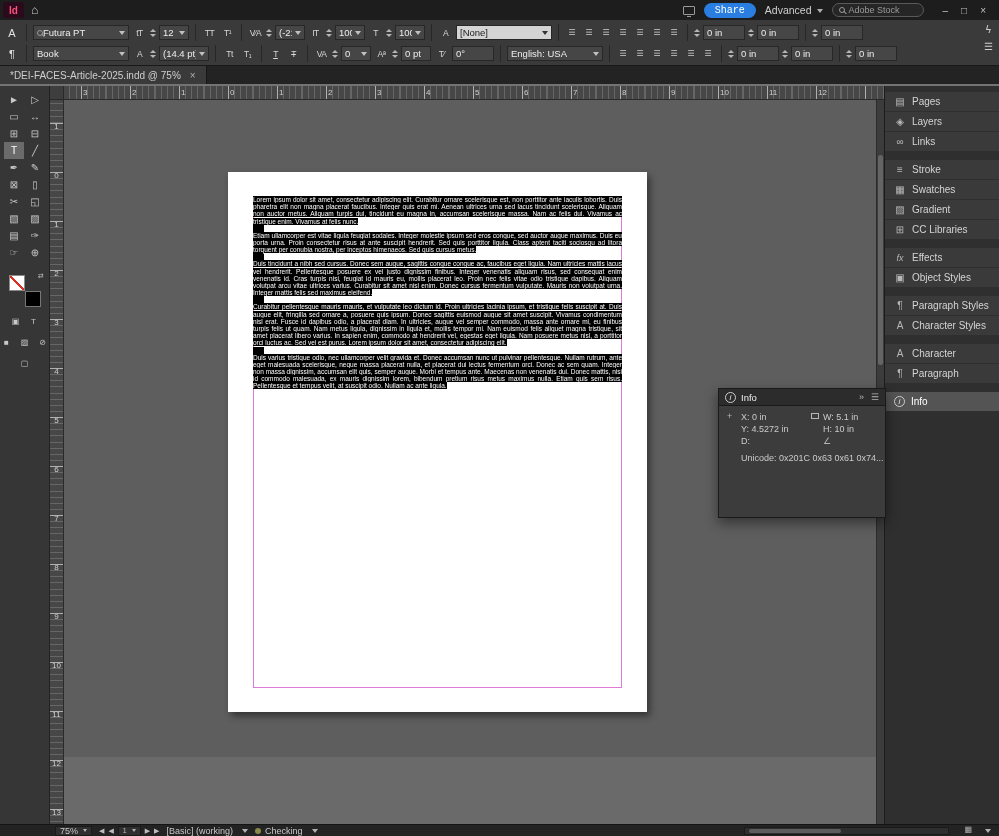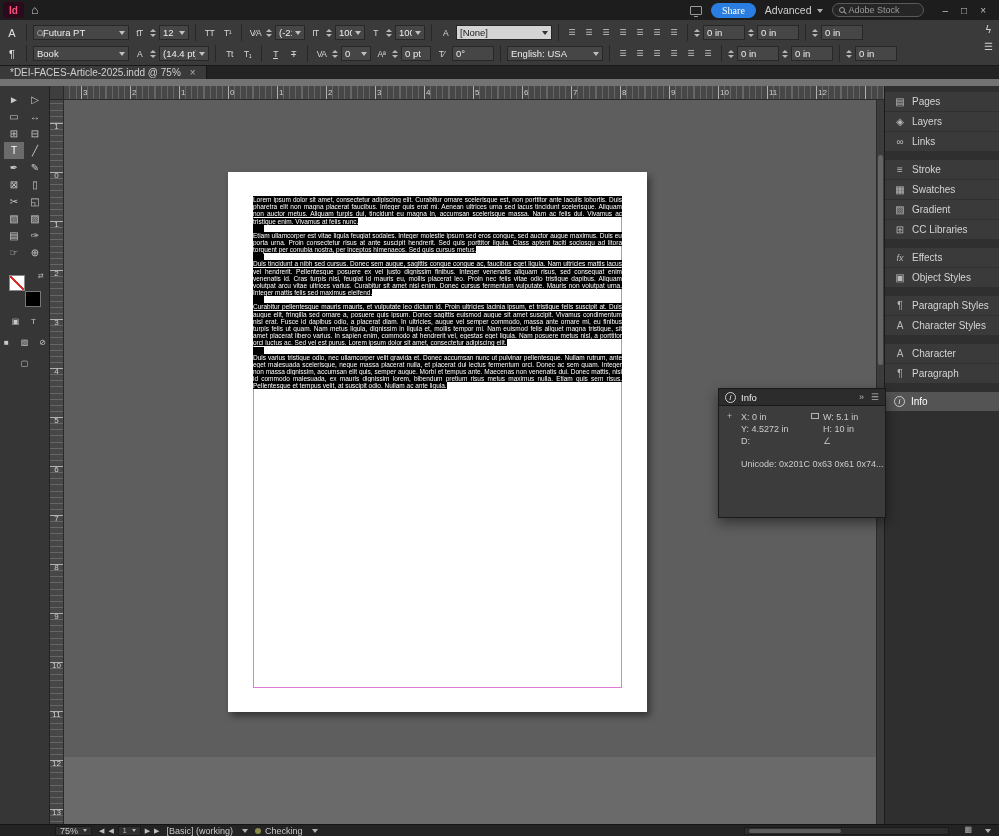--- a/index.html
+++ b/index.html
@@ -8,21 +8,21 @@
 
   
   #menubar { position:absolute; left:0; top:0; width:999px; height:20px; background:#1d1d1d; display:flex; align-items:center; font-size:11px; padding-left:3px; z-index:20; }
   .id-logo { width:21px; height:16px; background:#2b0a1c; color:#ff4f7d; font-weight:bold; font-size:10px; display:flex; align-items:center; justify-content:center; border-radius:3px; margin-right:7px; }
   .home-ic { color:#c9c9c9; font-size:12px; margin-right:6px; }
   #menus { display:flex; }
   #menus span { padding:0 8px; color:#d8d8d8; cursor:default; }
   .mb-right { margin-left:auto; display:flex; align-items:center; gap:9px; padding-right:5px; }
   .screen-ic { width:12px; height:9px; border:1px solid #9a9a9a; border-radius:1px; position:relative; }
   .screen-ic::after { content:""; position:absolute; left:3px; bottom:-3px; width:4px; height:1px; background:#9a9a9a; }
-  .share-btn { background:#2a7de1; color:#fff; border:none; border-radius:9px; font-size:10px; padding:2px 11px; font-family:Liberation Serif, serif; }
+  .share-btn { background:#2a7de1; color:#fff; border:none; border-radius:9px; font-size:10px; padding:2px 11px; font-family:Liberation Mono, monospace; }
   .adv { display:flex; align-items:center; color:#cfcfcf; font-size:10.5px; }
   .chev { width:0; height:0; border:3px solid transparent; border-top:4px solid #b0b0b0; margin-left:5px; margin-top:4px; }
   .stock-box { width:92px; height:14px; background:#262626; border:1px solid #5a5a5a; border-radius:8px; display:flex; align-items:center; padding:0 6px; color:#9b9b9b; font-size:9px; gap:4px; }
   .lens { width:6px; height:6px; border:1px solid #999; border-radius:50%; position:relative; flex:none; }
   .lens::after { content:""; position:absolute; width:4px; height:1px; background:#999; transform:rotate(45deg); right:-3px; bottom:-1px; }
   .winbtns { display:flex; gap:13px; margin-left:10px; padding-right:8px; color:#c0c0c0; font-size:10px; }
 
   
   #controlbar { position:absolute; left:0; top:20px; width:999px; height:46px; background:#3a3a3a; border-bottom:1px solid #191919; padding:2px 4px; z-index:15; }
   .cb-row { height:21px; display:flex; align-items:center; gap:3px; }
@@ -38,21 +38,21 @@
   .ticon.ul { text-decoration:underline; }
   .ticon.st { text-decoration:line-through; }
   .spin { display:flex; flex-direction:column; gap:2px; flex:none; }
   .spin i { display:block; width:0; height:0; border-left:3px solid transparent; border-right:3px solid transparent; }
   .spin .up { border-bottom:3px solid #b5b5b5; }
   .spin .dn { border-top:3px solid #b5b5b5; }
   .alignbtn { width:14px; height:14px; font-size:8px; color:#cfcfcf; display:flex; align-items:center; justify-content:center; background:transparent; border:none; font-family:inherit; }
   .cb-right { position:absolute; right:6px; top:4px; display:flex; flex-direction:column; gap:6px; align-items:center; color:#cfcfcf; font-size:10px; }
 
   
-  #tabbar { position:absolute; left:0; top:66px; width:999px; height:20px; background:#232323; border-bottom:7px solid #737373; display:flex; }
+  #tabbar { position:absolute; left:0; top:66px; width:999px; height:20px; background:#232323; border-bottom:2px solid #737373; display:flex; }
   .doc-tab { display:flex; align-items:center; gap:9px; height:100%; padding:0 10px; background:#3a3a3a; color:#cfcfcf; font-size:10px; border-right:1px solid #171717; }
   .tab-close { color:#b0b0b0; font-size:10px; }
 
   
   #main { position:absolute; left:0; top:86px; right:0; bottom:12px; }
 
   
   #toolbar { position:absolute; left:0; top:0; bottom:0; width:50px; background:#363636; border-right:1px solid #222; display:flex; flex-direction:column; align-items:center; padding-top:5px; }
   .tool-row { display:flex; gap:1px; }
   .tool { width:20px; height:17px; color:#c9c9c9; font-size:10px; display:flex; align-items:center; justify-content:center; background:transparent; border:none; font-family:inherit; }
@@ -104,21 +104,21 @@
   .ip-header { height:17px; background:#2c2c2c; border-bottom:1px solid #1a1a1a; display:flex; align-items:center; gap:5px; padding:0 6px; }
   .ip-title { color:#ededed; font-size:9.5px; }
   .ip-hicons { margin-left:auto; display:flex; gap:7px; color:#b5b5b5; font-size:9px; }
   .ip-body { padding:5px 8px; }
   .ip-cols { display:flex; }
   .ip-col { display:flex; gap:4px; }
   .ip-col.left { width:84px; }
   .ip-ic { color:#b5b5b5; flex:none; width:10px; font-size:9px; }
   .wh-ic { width:8px; height:6px; border:1px solid #b5b5b5; margin-top:2px; flex:none; }
   .ip-lines div { line-height:12px; white-space:nowrap; }
-  .ip-uni { margin-top:12px; padding-left:14px; white-space:nowrap; }
+  .ip-uni { margin-top:6px; padding-left:14px; white-space:nowrap; }
   .ip-stats { margin-top:6px; }
   .ip-stats div { line-height:10.5px; text-align:left; padding-left:34px; }
 
   
   #statusbar { position:absolute; left:0; right:0; bottom:0; height:12px; background:#232323; border-top:1px solid #141414; display:flex; align-items:center; gap:7px; font-size:9px; color:#c8c8c8; padding-left:55px; z-index:20; }
   .sb-field { display:flex; align-items:center; background:#2f2f2f; border:1px solid #1a1a1a; height:10px; padding:0 4px; gap:3px; }
   .sb-field .chev { border-top-width:3px; border-left-width:2.5px; border-right-width:2.5px; margin:2px 0 0 2px; }
   .sb-nav { display:flex; align-items:center; gap:4px; font-size:7px; color:#bdbdbd; }
   .sb-dot { width:6px; height:6px; border-radius:50%; background:#8a8a4a; flex:none; }
   .sb-group { display:flex; align-items:center; gap:4px; }

